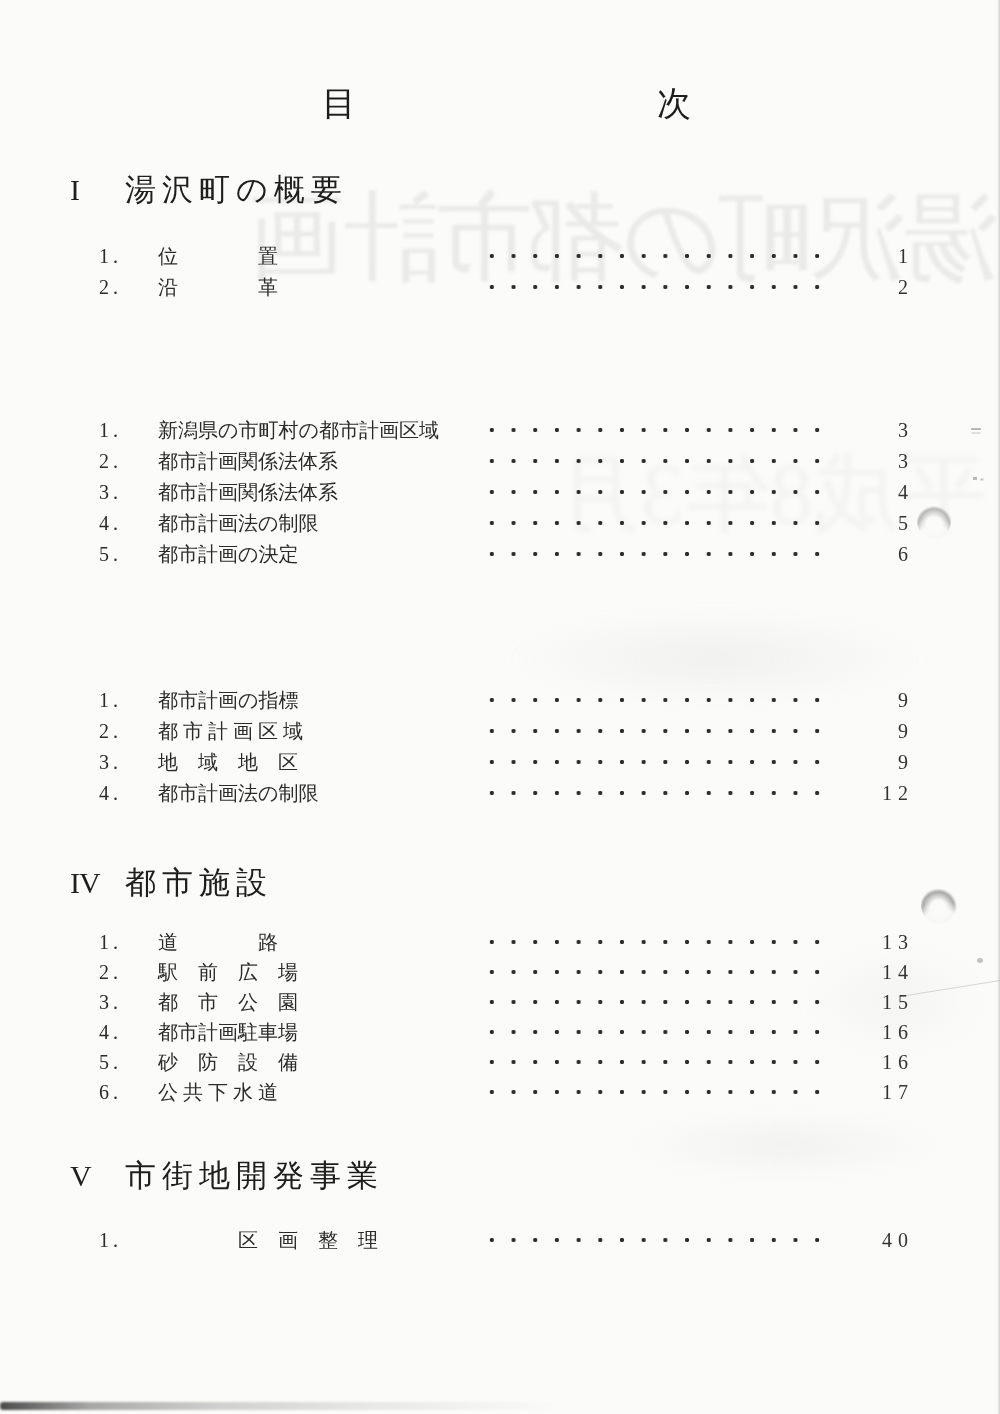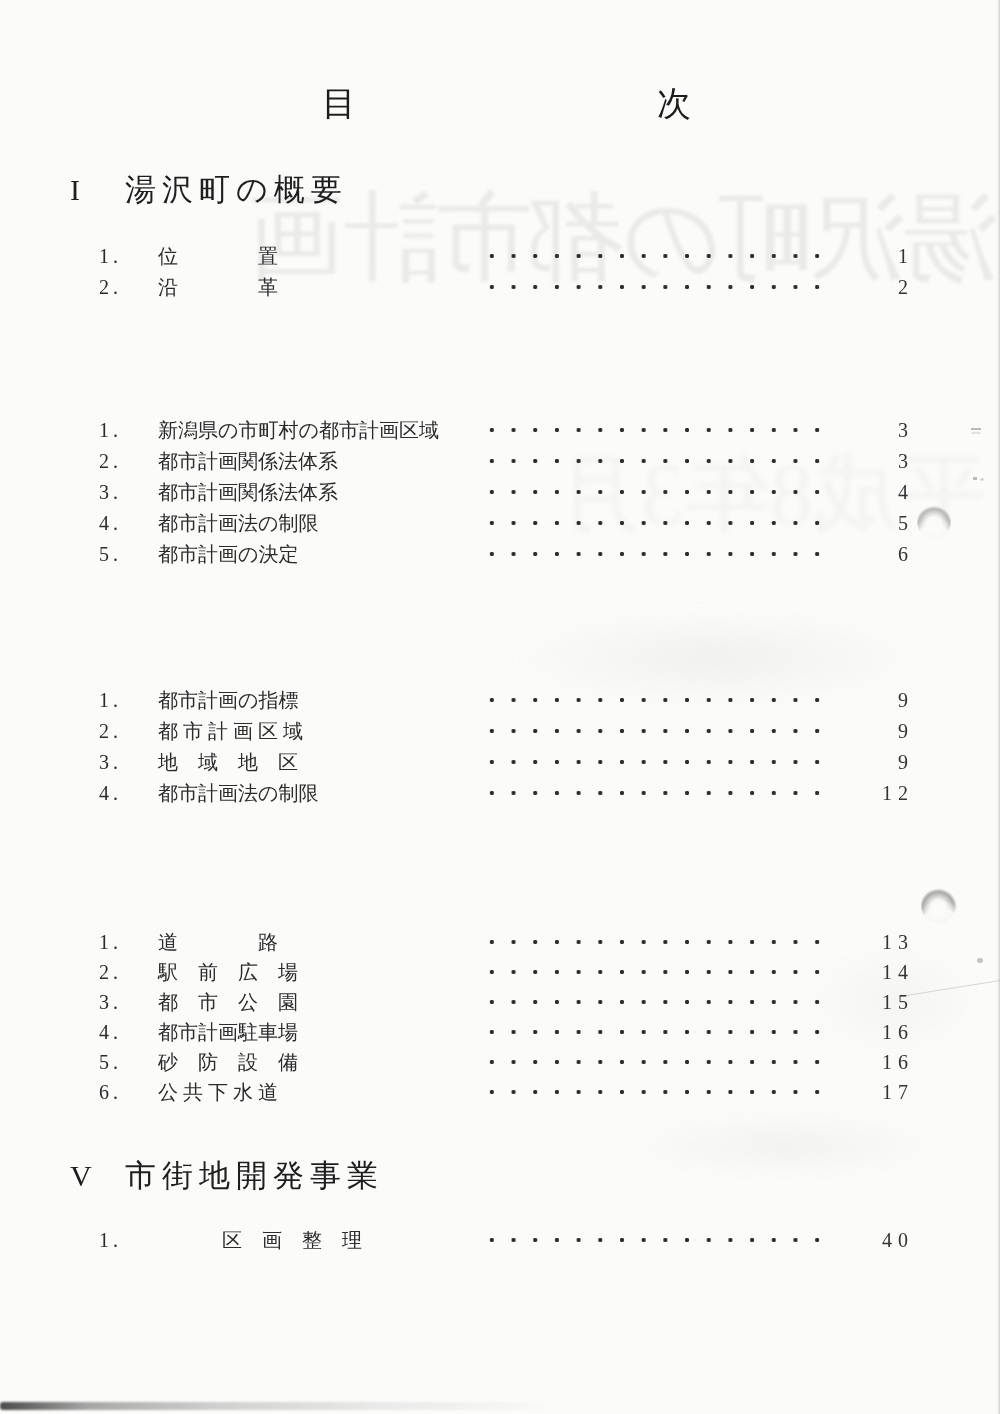--- a/index.html
+++ b/index.html
@@ -161,20 +161,23 @@
     <span class="leader"></span>
     <span class="pnum">9</span>
   </div>
   <div class="row" style="top:780px">
     <span class="inum">4.</span>
     <span class="ilabel">都市計画法の制限</span>
     <span class="leader"></span>
     <span class="pnum">12</span>
   </div>
 
+  <div class="sec-head" style="top:863px">
+    <span class="numeral">IV</span><span class="sec-title">都市施設</span>
+  </div>
   <div class="row" style="top:929px">
     <span class="inum">1.</span>
     <span class="ilabel">道　　　　路</span>
     <span class="leader"></span>
     <span class="pnum">13</span>
   </div>
   <div class="row" style="top:959px">
     <span class="inum">2.</span>
     <span class="ilabel">駅　前　広　場</span>
     <span class="leader"></span>
@@ -203,18 +206,18 @@
     <span class="ilabel">公 共 下 水 道</span>
     <span class="leader"></span>
     <span class="pnum">17</span>
   </div>
 
   <div class="sec-head" style="top:1156px">
     <span class="numeral">V</span><span class="sec-title">市街地開発事業</span>
   </div>
   <div class="row" style="top:1227px">
     <span class="inum">1.</span>
-    <span class="ilabel" style="left:222px">区　画　整　理</span>
+    <span class="ilabel" style="left:238px">区　画　整　理</span>
     <span class="leader"></span>
     <span class="pnum">40</span>
   </div>
 
 </div>
 
 </body></html>

